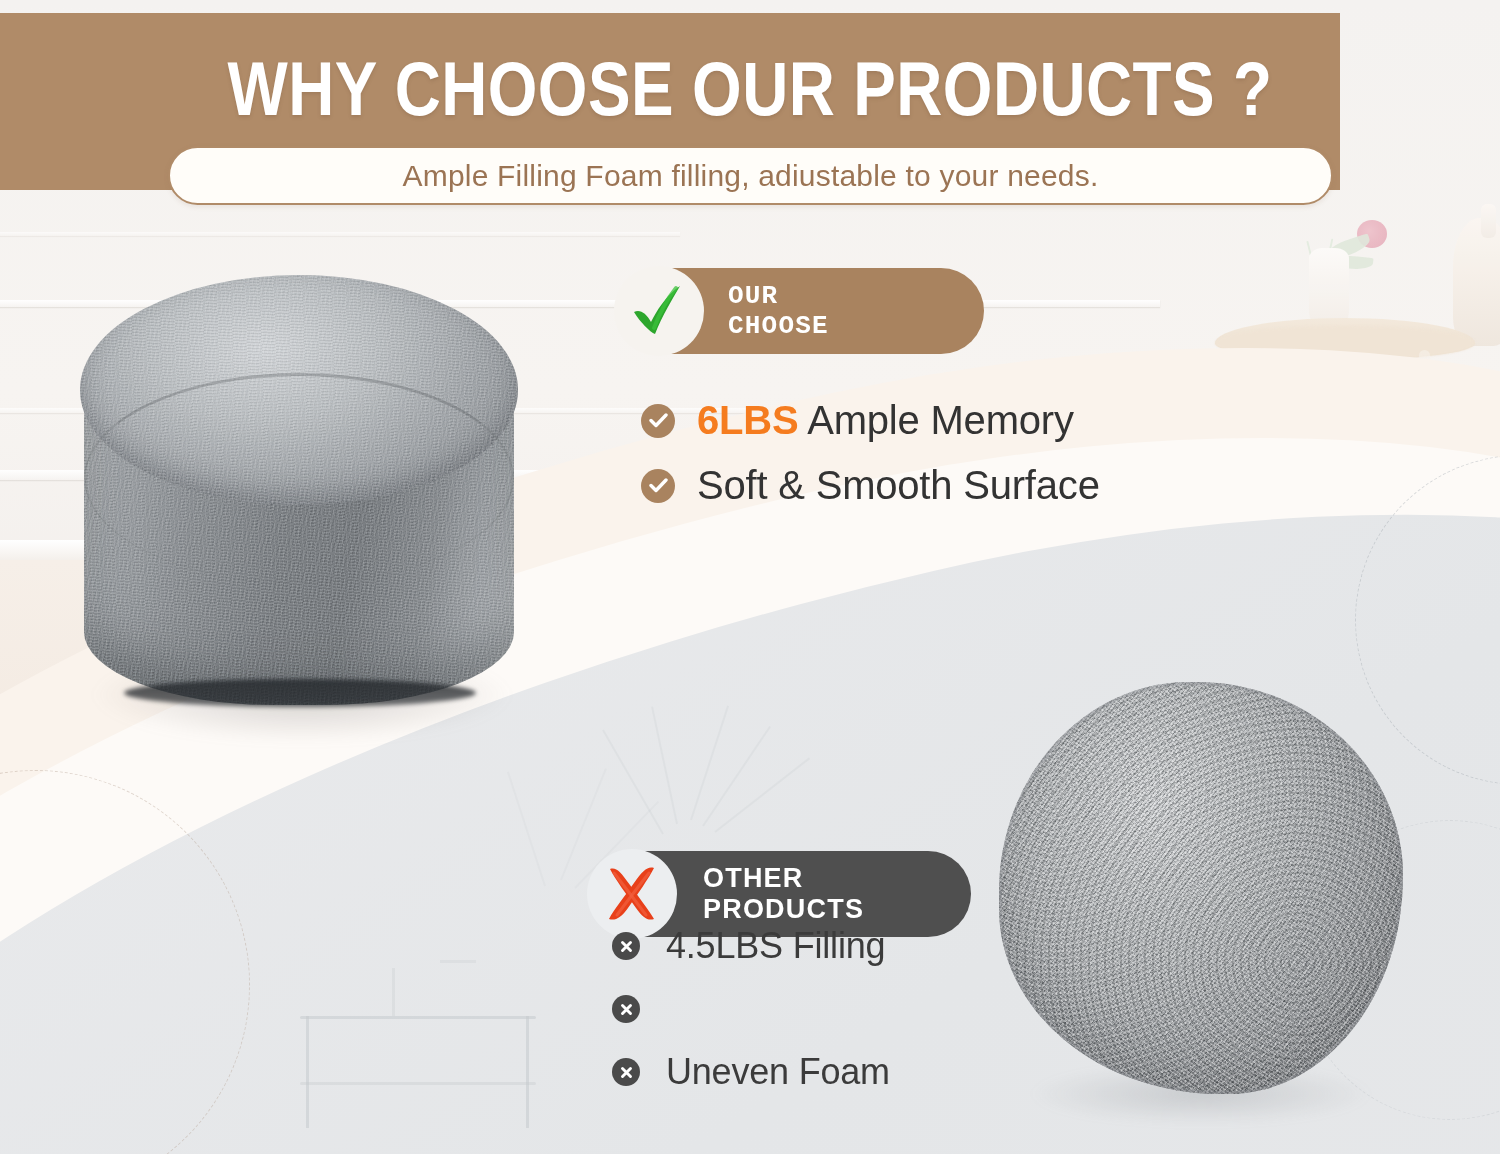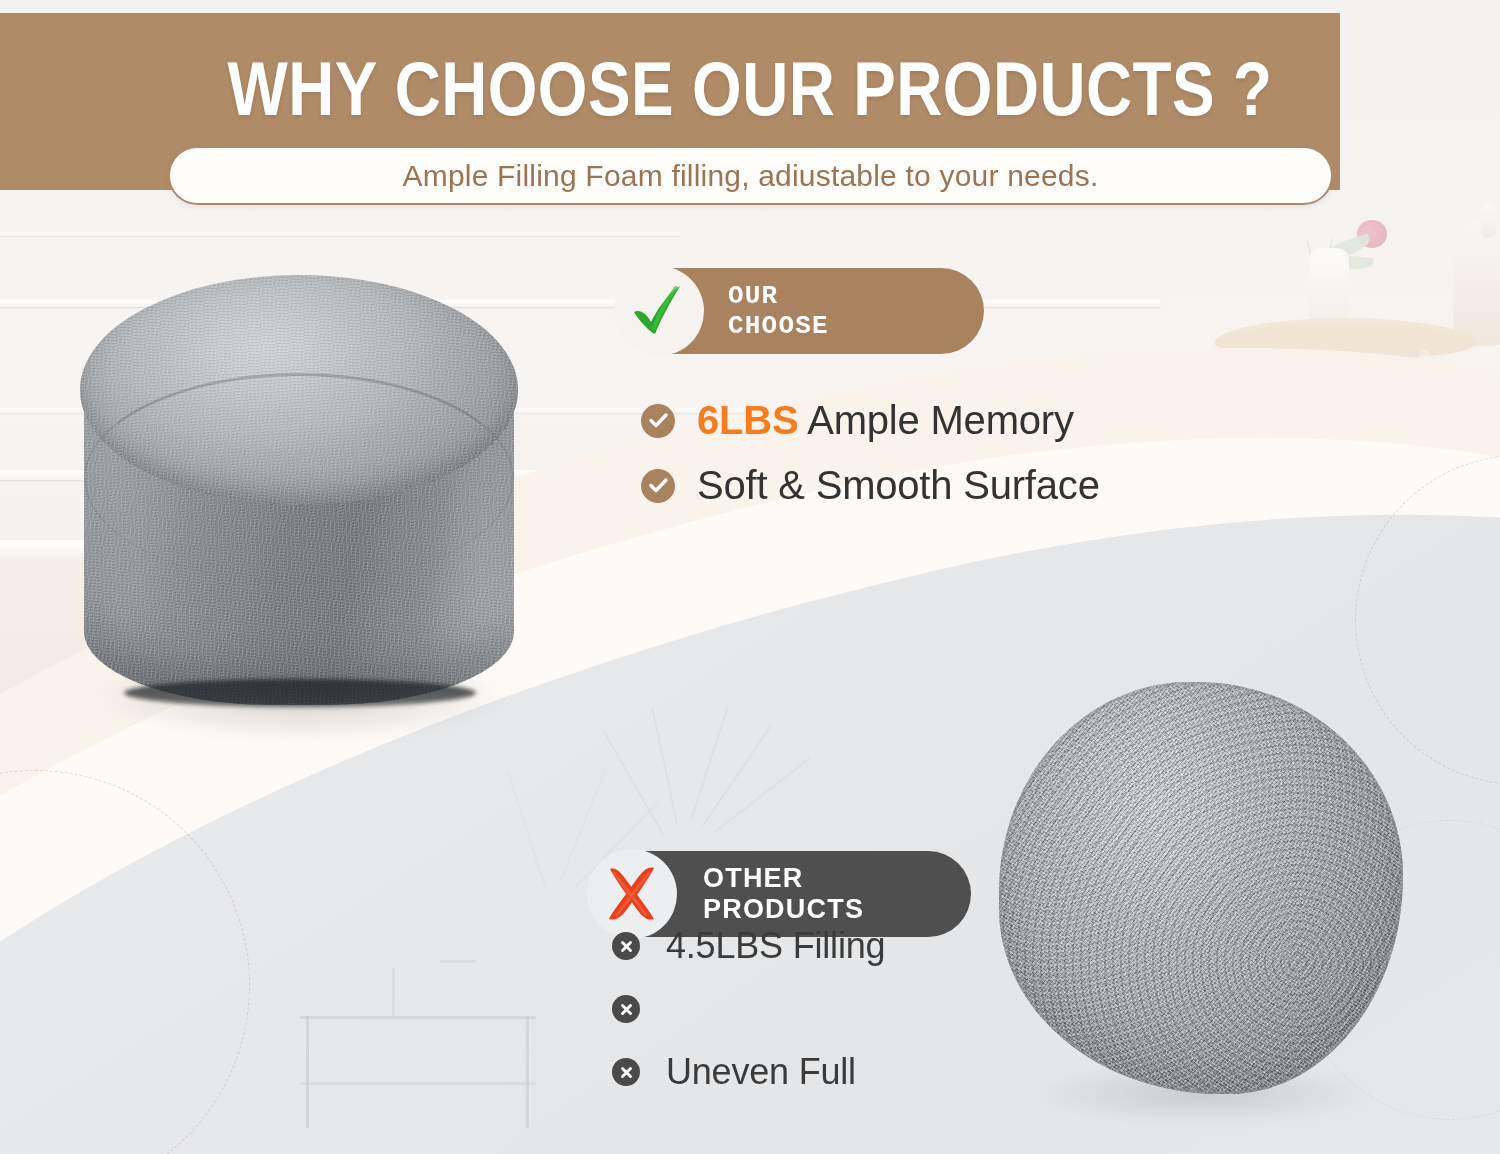--- a/index.html
+++ b/index.html
@@ -527,18 +527,18 @@
         </svg>
       </span>
     </div>
 
     <div class="feat-row">
       <span class="bullet-x">
         <svg width="15" height="15" viewBox="0 0 15 15">
           <path d="M3.5 3.5 L11.5 11.5 M11.5 3.5 L3.5 11.5" stroke="#ffffff" stroke-width="2.9" stroke-linecap="round"></path>
         </svg>
       </span>
-      <span class="feat-text">Uneven Full</span>
+      <span class="feat-text">Uneven Foam</span>
     </div>
 
   </div>
 
 </div>
 
 </body></html>

